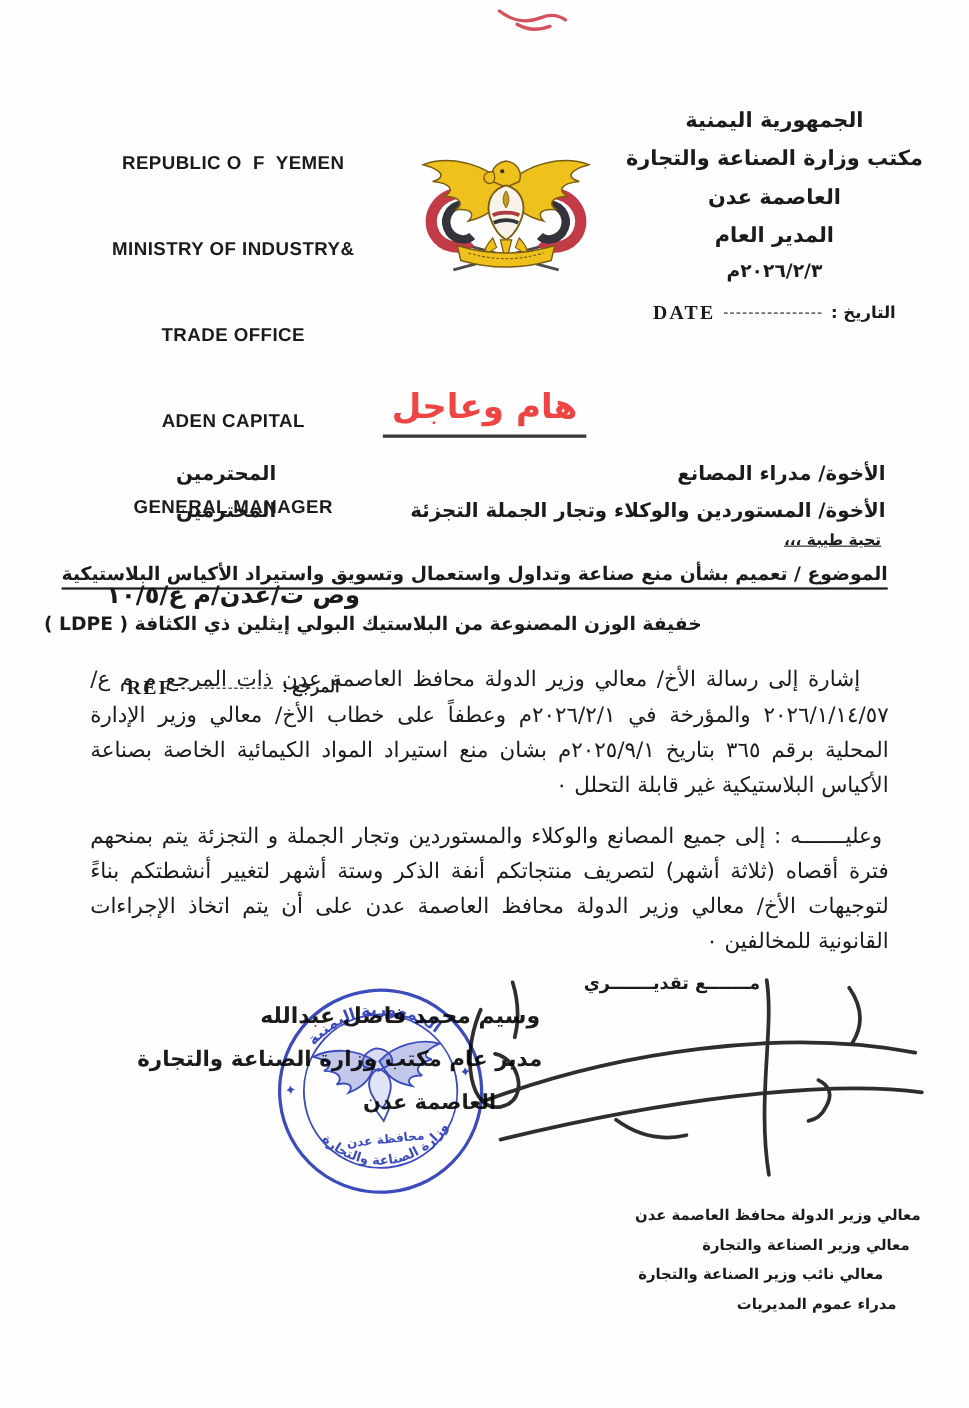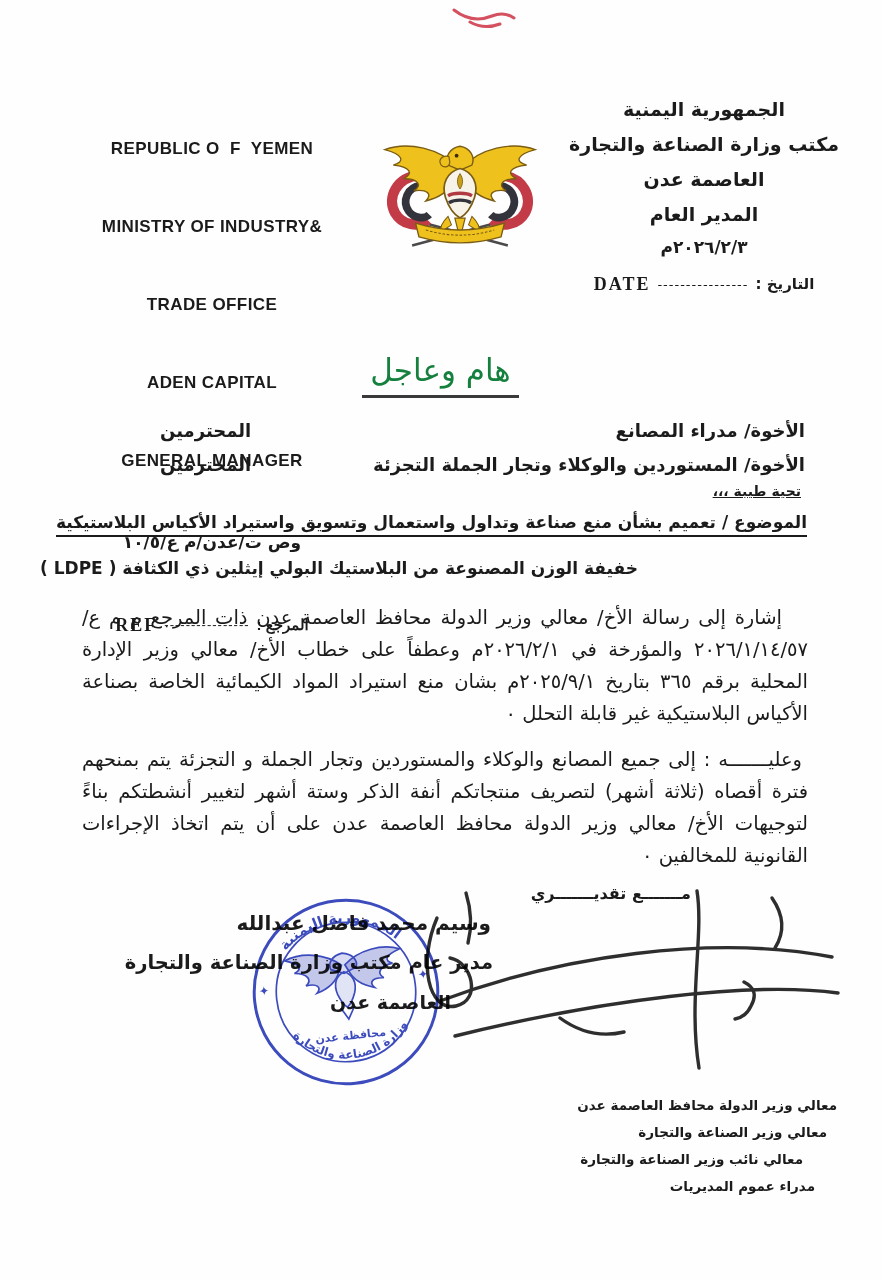--- a/index.html
+++ b/index.html
@@ -5,36 +5,36 @@
   * { margin:0; padding:0; box-sizing:border-box; }
   html,body { width:881px; height:1280px; background:#ffffff; overflow:hidden; }
   .page { position:absolute; inset:0; width:881px; height:1280px; background:#fefefe;
           font-family:"DejaVu Sans", sans-serif; color:#1b1b1b; }
   .abs { position:absolute; }
 
   
   .hdr-left { left:62px; top:84px; width:300px; text-align:center;
               font-family:"Liberation Sans", sans-serif; font-weight:bold;
               font-size:17px; line-height:26px; letter-spacing:.4px; white-space:pre-wrap; }
-  .hdr-left .ar-ref { font-family:"DejaVu Sans", sans-serif; font-size:17px; margin-top:3px; direction:rtl; }
+  .hdr-left .ar-ref { font-family:"DejaVu Sans", sans-serif; font-size:22px; margin-top:3px; direction:rtl; }
   .ref-row { display:flex; direction:rtl; justify-content:center; gap:7px; margin-top:5px;
              font-size:15px; align-items:center; }
   .ref-row .en { font-family:"Liberation Serif", serif; font-size:18px; letter-spacing:2px; }
   .ref-row .dash { letter-spacing:1px; font-weight:normal; font-size:13px; }
 
   .hdr-right { right:22px; top:92px; width:310px; text-align:center; direction:rtl;
                font-weight:bold; font-size:19px; line-height:35px; }
   .hdr-right .date-val { font-size:17px; line-height:30px; }
 
   .emblem { left:366px; top:120px; width:188px; height:138px; }
   .red-mark { left:440px; top:0; width:90px; height:34px; }
 
   
   .title-wrap { left:0; right:0; top:352px; text-align:center; }
-  .title { display:inline-block; font-size:31px; font-weight:normal; color:#15803d;
+  .title { display:inline-block; font-size:31px; font-weight:bold; color:#ef4444;
            padding:0 8px 7px 8px; border-bottom:3.5px solid #3a3a3a; }
 
   
   .addr { left:160px; right:76px; top:420px; direction:rtl; font-weight:bold; font-size:18px; }
   .addr-line { display:flex; justify-content:space-between; align-items:baseline; height:34px; }
   .greeting { right:80px; top:483px; direction:rtl; font-size:14px; font-weight:bold;text-decoration:underline; }
 
   
   .subject { left:70px; right:74px; top:512px; direction:rtl; text-align:right;
              font-weight:bold; font-size:17px; }

